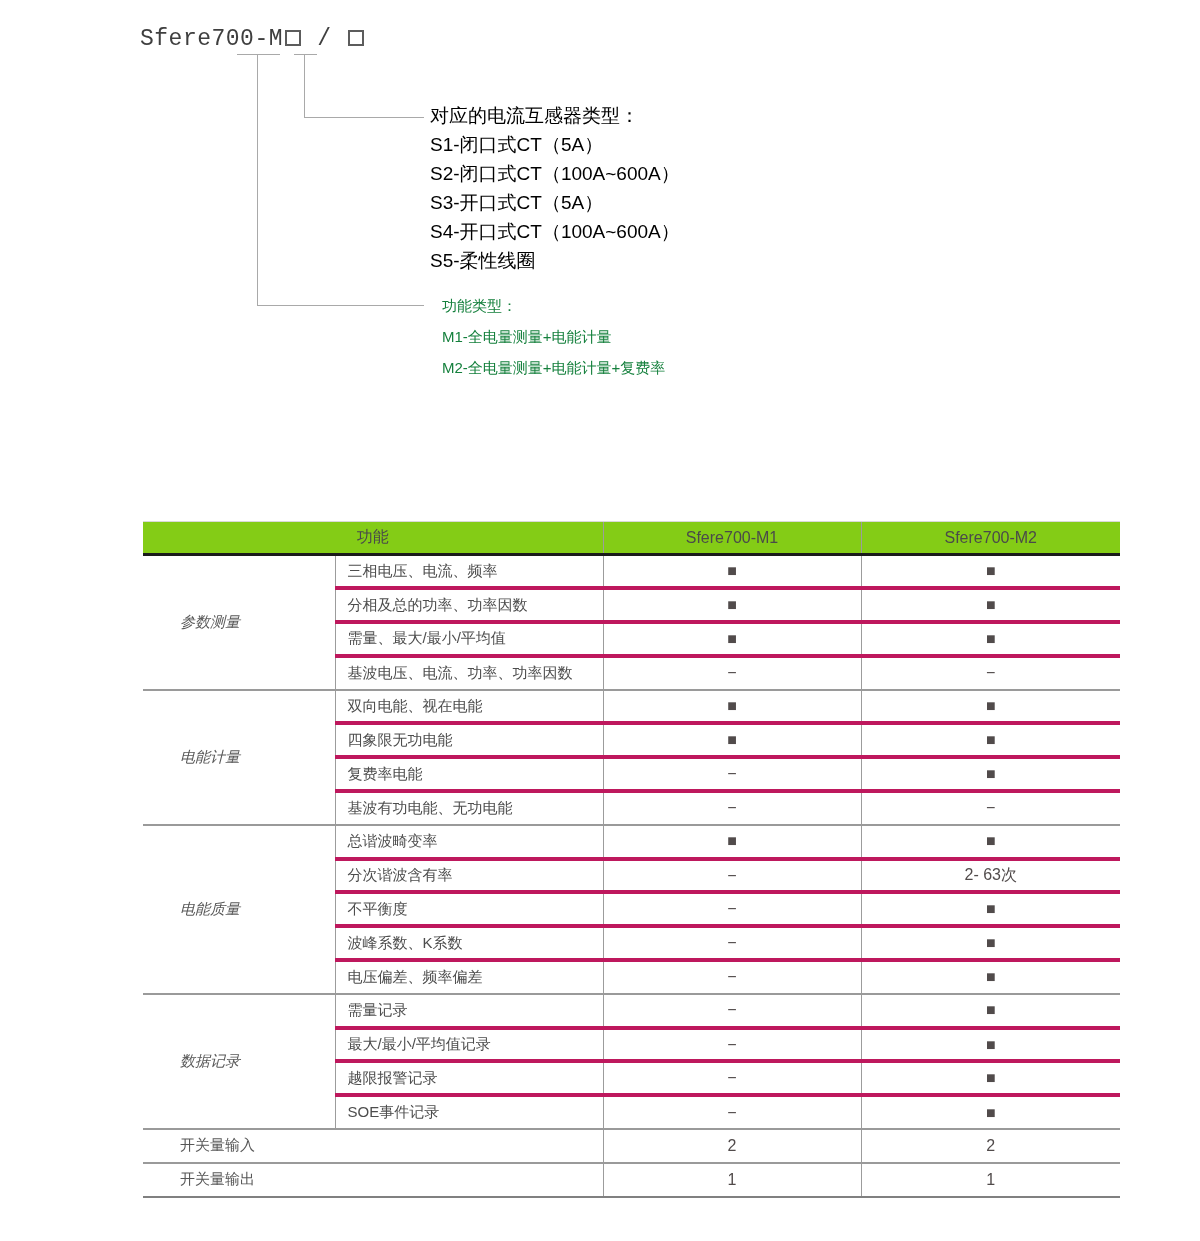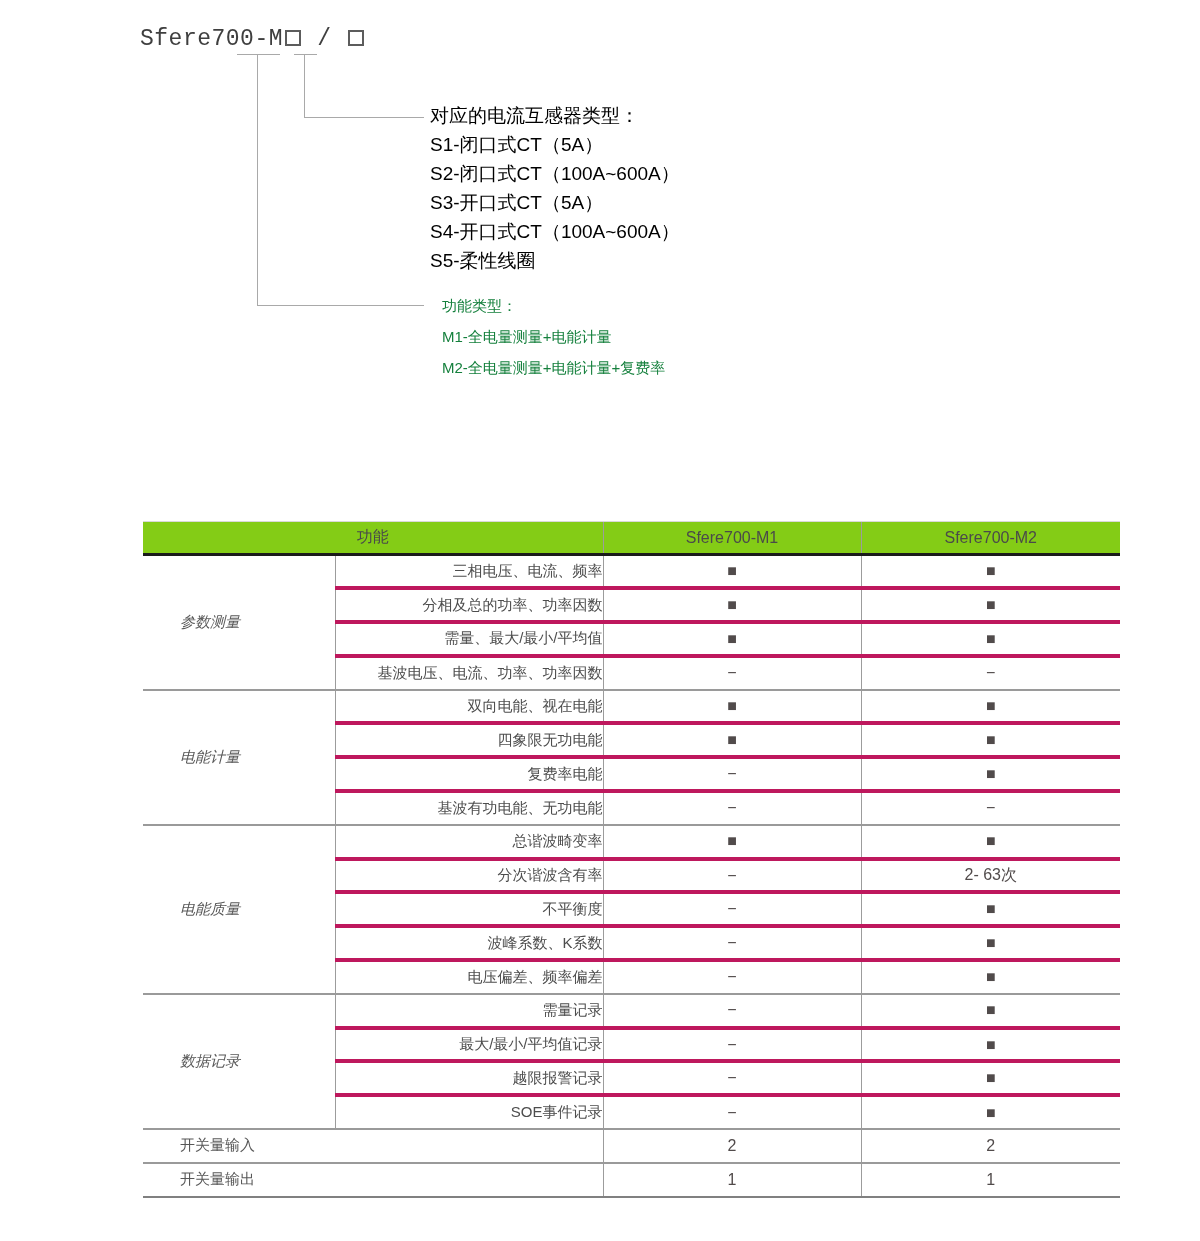--- a/index.html
+++ b/index.html
@@ -61,21 +61,21 @@
     border-top: 1px solid #d9d9d9;
     border-bottom: 3px solid #1a1a1a;
     font-weight: normal; font-size: 16px; color: #4a4a4a;
     text-align: center;
   }
   table.cmp thead th.h-col { border-left: 1px solid #9c9c9c; }
 
   table.cmp tbody tr { height: 33.8px; }
   table.cmp td { vertical-align: middle; }
   td.group { padding-left: 37px; color: #585858; font-style: italic; }
-  td.feat  { padding-left: 28px; border-left: 1px solid #9c9c9c; text-align: right; }
+  td.feat  { padding-left: 12px; border-left: 1px solid #9c9c9c; }
   td.val   { text-align: center; border-left: 1px solid #9c9c9c; font-size: 16px; color: #514b4b; }
   td.span2 { padding-left: 37px; color: #585858; }
 
   tr.inner  td { border-top: 4px solid #be185d; }
   tr.gstart td { border-top: 2px solid #9a9a9a; }
   tr.last   td { border-bottom: 2px solid #808080; }
 </style>
 </head>
 <body>
 

